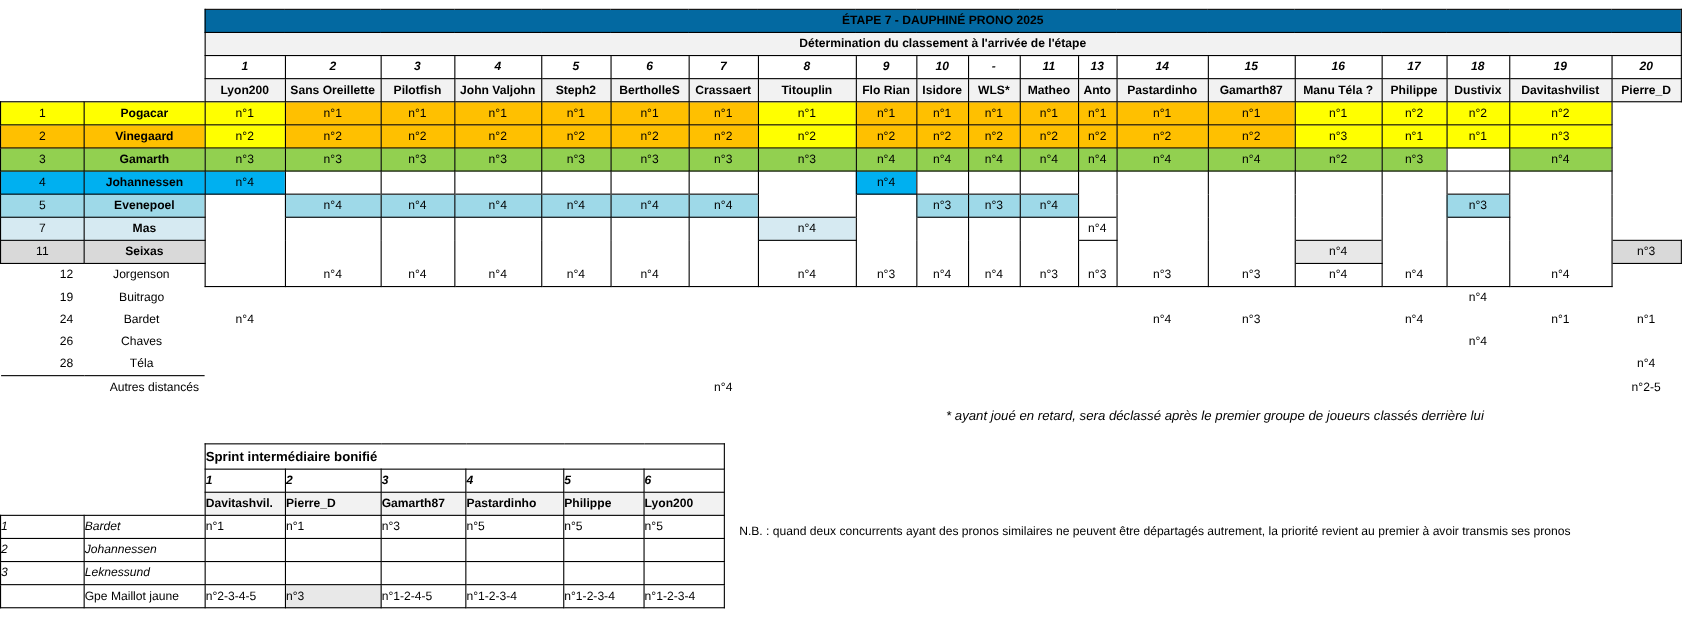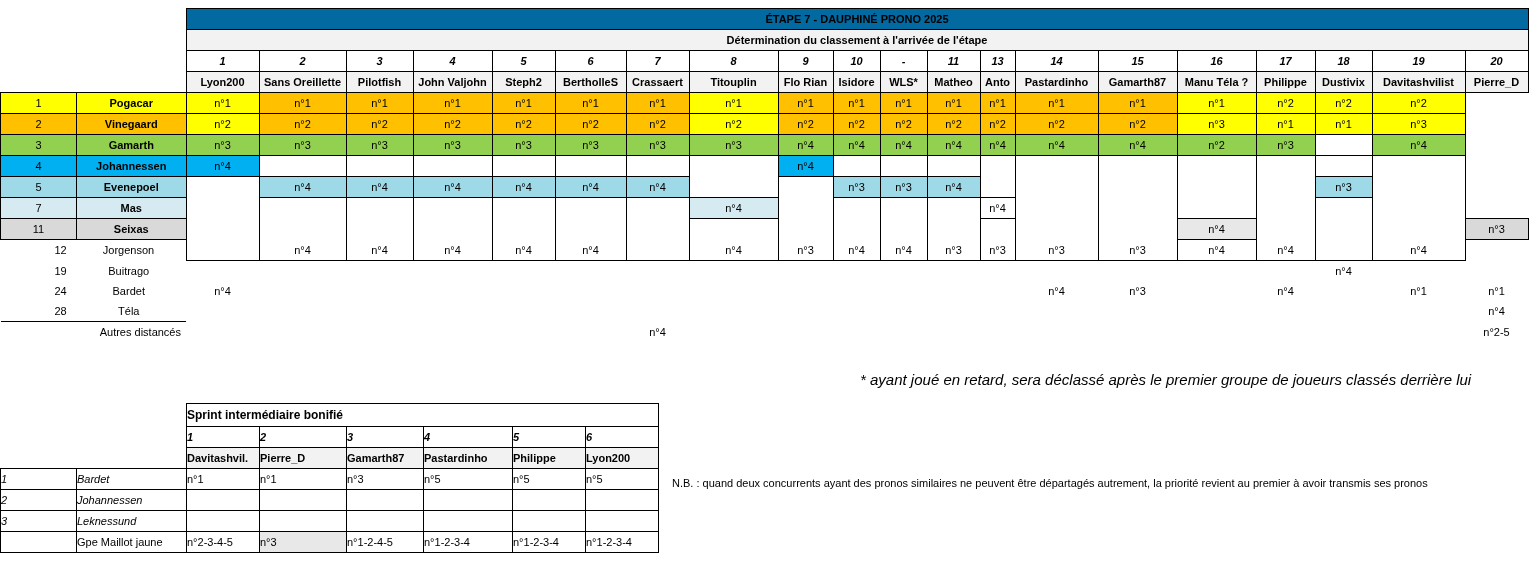--- a/index.html
+++ b/index.html
@@ -56,21 +56,21 @@
   .namecell{font-weight:bold;}
 
   
   .rk{border:1px solid #000;text-align:center;width:32px;}
   .rd{border:1px solid #000;text-align:right;width:104px;}
   .rk-plain{text-align:center;width:32px;border:none;padding-left:44px;}
   .rd-plain{text-align:right;padding-right:5px;width:104px;border:none;}
 
   .footnote{
     position:absolute;left:860px;top:371px;
-    font-size:15px;font-style:italic;color:#000;
+    font-size:12px;font-style:italic;color:#000;
   }
   .nb-note{
     position:absolute;left:672px;top:477px;
     font-size:11px;color:#000;
   }
 
   
   #sprint-table{position:absolute;left:0;top:403px;}
   #sprint-table td{
     height:20px;text-align:left;vertical-align:middle;font-size:11px;white-space:nowrap;
@@ -394,20 +394,44 @@
     <td class="cell"></td>
     <td class="cell">n°4</td>
     <td class="cell">n°3</td>
     <td class="cell"></td>
     <td class="cell">n°4</td>
     <td class="cell"></td>
     <td class="cell">n°1</td>
     <td class="cell">n°1</td>
   </tr>
 
+  <tr>
+    <td class="rk-plain">26</td>
+    <td class="rd-plain">Chaves</td>
+    <td class="cell"></td>
+    <td class="cell"></td>
+    <td class="cell"></td>
+    <td class="cell"></td>
+    <td class="cell"></td>
+    <td class="cell"></td>
+    <td class="cell"></td>
+    <td class="cell"></td>
+    <td class="cell"></td>
+    <td class="cell"></td>
+    <td class="cell"></td>
+    <td class="cell"></td>
+    <td class="cell"></td>
+    <td class="cell"></td>
+    <td class="cell"></td>
+    <td class="cell"></td>
+    <td class="cell"></td>
+    <td class="cell">n°4</td>
+    <td class="cell"></td>
+    <td class="cell"></td>
+  </tr>
 
   <tr>
     <td class="rk-plain">28</td>
     <td class="rd-plain">Téla</td>
     <td class="cell"></td>
     <td class="cell"></td>
     <td class="cell"></td>
     <td class="cell"></td>
     <td class="cell"></td>
     <td class="cell"></td>

